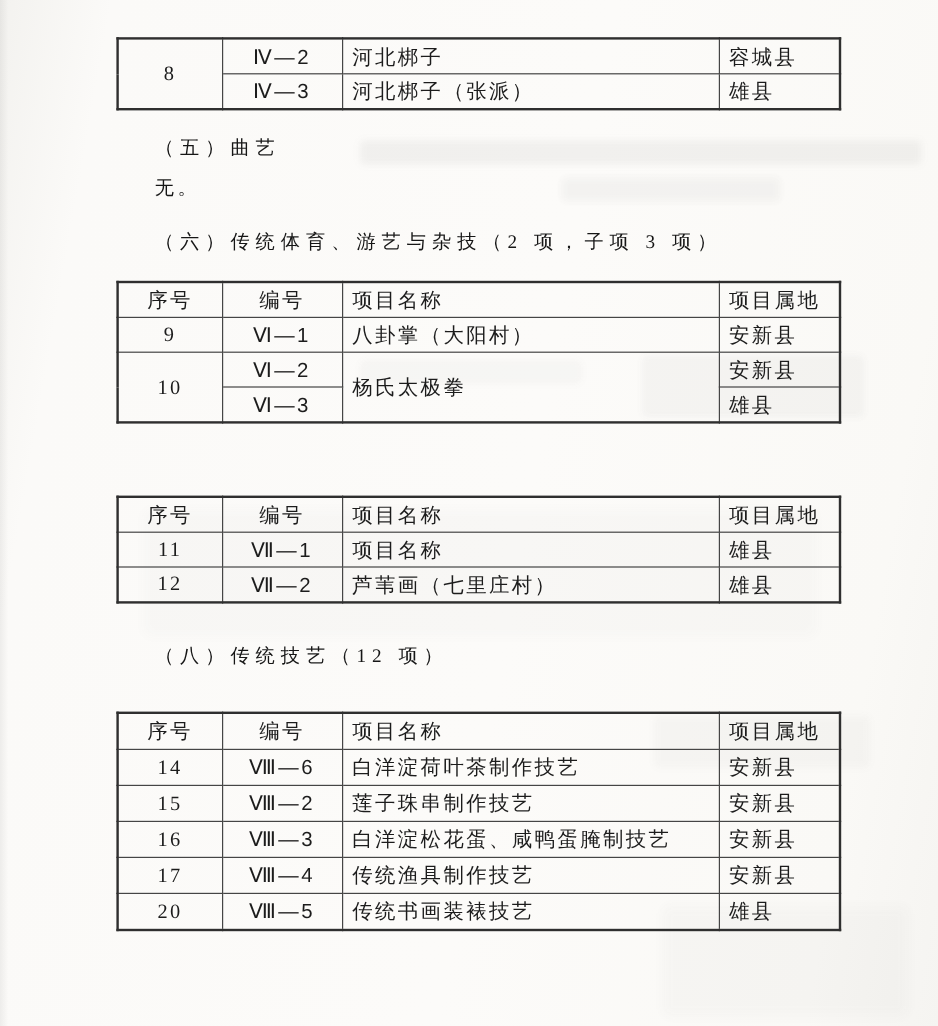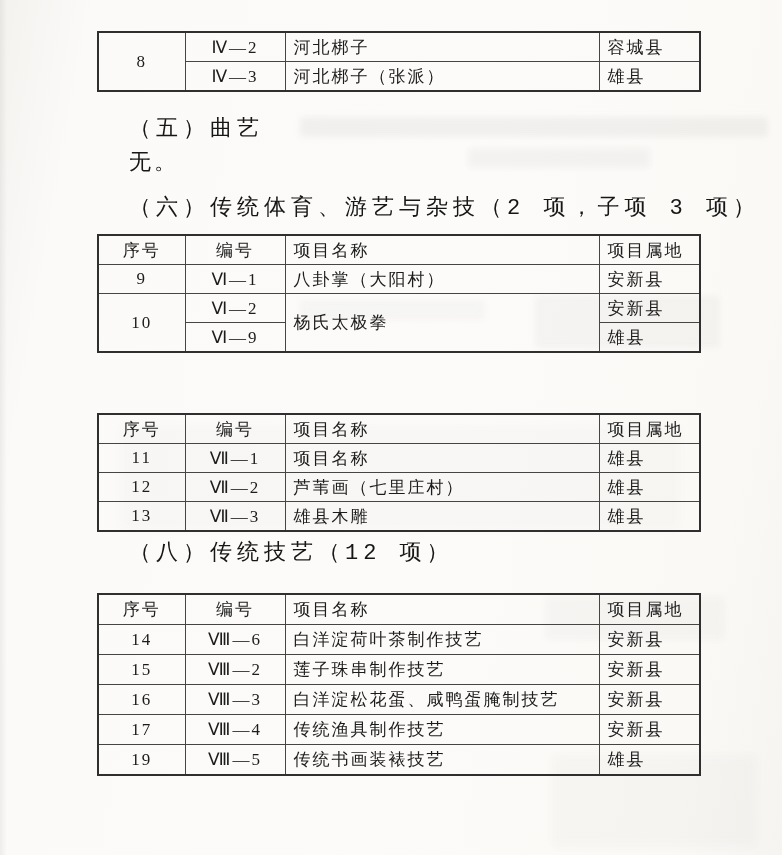--- a/index.html
+++ b/index.html
@@ -43,26 +43,26 @@
   .tbl .c{text-align:center;padding:0 2px;}
   .col-seq{width:87px;}
   .col-code{width:100px;}
   .col-name{width:314px;}
   .col-place{width:101px;}
   .t1{top:31px;}
   .t2{top:234px;}
   .t3{top:413px;}
   .t4{top:593px;}
   .t4 td,.t4 th{height:29px;}
-  .code{letter-spacing:1px;font-family:Liberation Serif, serif;}
+  .code{letter-spacing:1px;font-family:Liberation Sans, sans-serif;}
 
   .heading,.body-text{
     position:absolute;left:129px;
-    font-size:22px;letter-spacing:5px;
-    color:#161616;white-space:nowrap;font-family:Liberation Mono, monospace;
+    font-size:16px;letter-spacing:5px;
+    color:#161616;white-space:nowrap;
   }
   .body-text{letter-spacing:3px;}
   .h5{top:113px;}
   .h5b{top:147px;}
   .h6{top:192px;}
   .h7{top:378px;}
   .h8{top:537px;}
 </style>
 </head>
 <body>
@@ -125,21 +125,21 @@
       <td>八卦掌（大阳村）</td>
       <td>安新县</td>
     </tr>
     <tr>
       <td class="c" rowspan="2">10</td>
       <td class="c code">Ⅵ—2</td>
       <td rowspan="2">杨氏太极拳</td>
       <td>安新县</td>
     </tr>
     <tr>
-      <td class="c code">Ⅵ—9</td>
+      <td class="c code">Ⅵ—3</td>
       <td>雄县</td>
     </tr>
   </tbody>
     </table>
 
 
   <table class="tbl t3">
     <colgroup>
         <col class="col-seq">
         <col class="col-code">
@@ -158,26 +158,20 @@
       <td class="c code">Ⅶ—1</td>
       <td>项目名称</td>
       <td>雄县</td>
     </tr>
     <tr>
       <td class="c">12</td>
       <td class="c code">Ⅶ—2</td>
       <td>芦苇画（七里庄村）</td>
       <td>雄县</td>
     </tr>
-    <tr>
-      <td class="c">13</td>
-      <td class="c code">Ⅶ—3</td>
-      <td>雄县木雕</td>
-      <td>雄县</td>
-    </tr>
   </tbody>
     </table>
 
   <div class="heading h8">（八）传统技艺（12 项）</div>
 
   <table class="tbl t4">
     <colgroup>
         <col class="col-seq">
         <col class="col-code">
         <col class="col-name">
@@ -208,21 +202,21 @@
       <td>白洋淀松花蛋、咸鸭蛋腌制技艺</td>
       <td>安新县</td>
     </tr>
     <tr>
       <td class="c">17</td>
       <td class="c code">Ⅷ—4</td>
       <td>传统渔具制作技艺</td>
       <td>安新县</td>
     </tr>
     <tr>
-      <td class="c">19</td>
+      <td class="c">20</td>
       <td class="c code">Ⅷ—5</td>
       <td>传统书画装裱技艺</td>
       <td>雄县</td>
     </tr>
   </tbody>
     </table>
 
 </div>
 
 </body></html>

